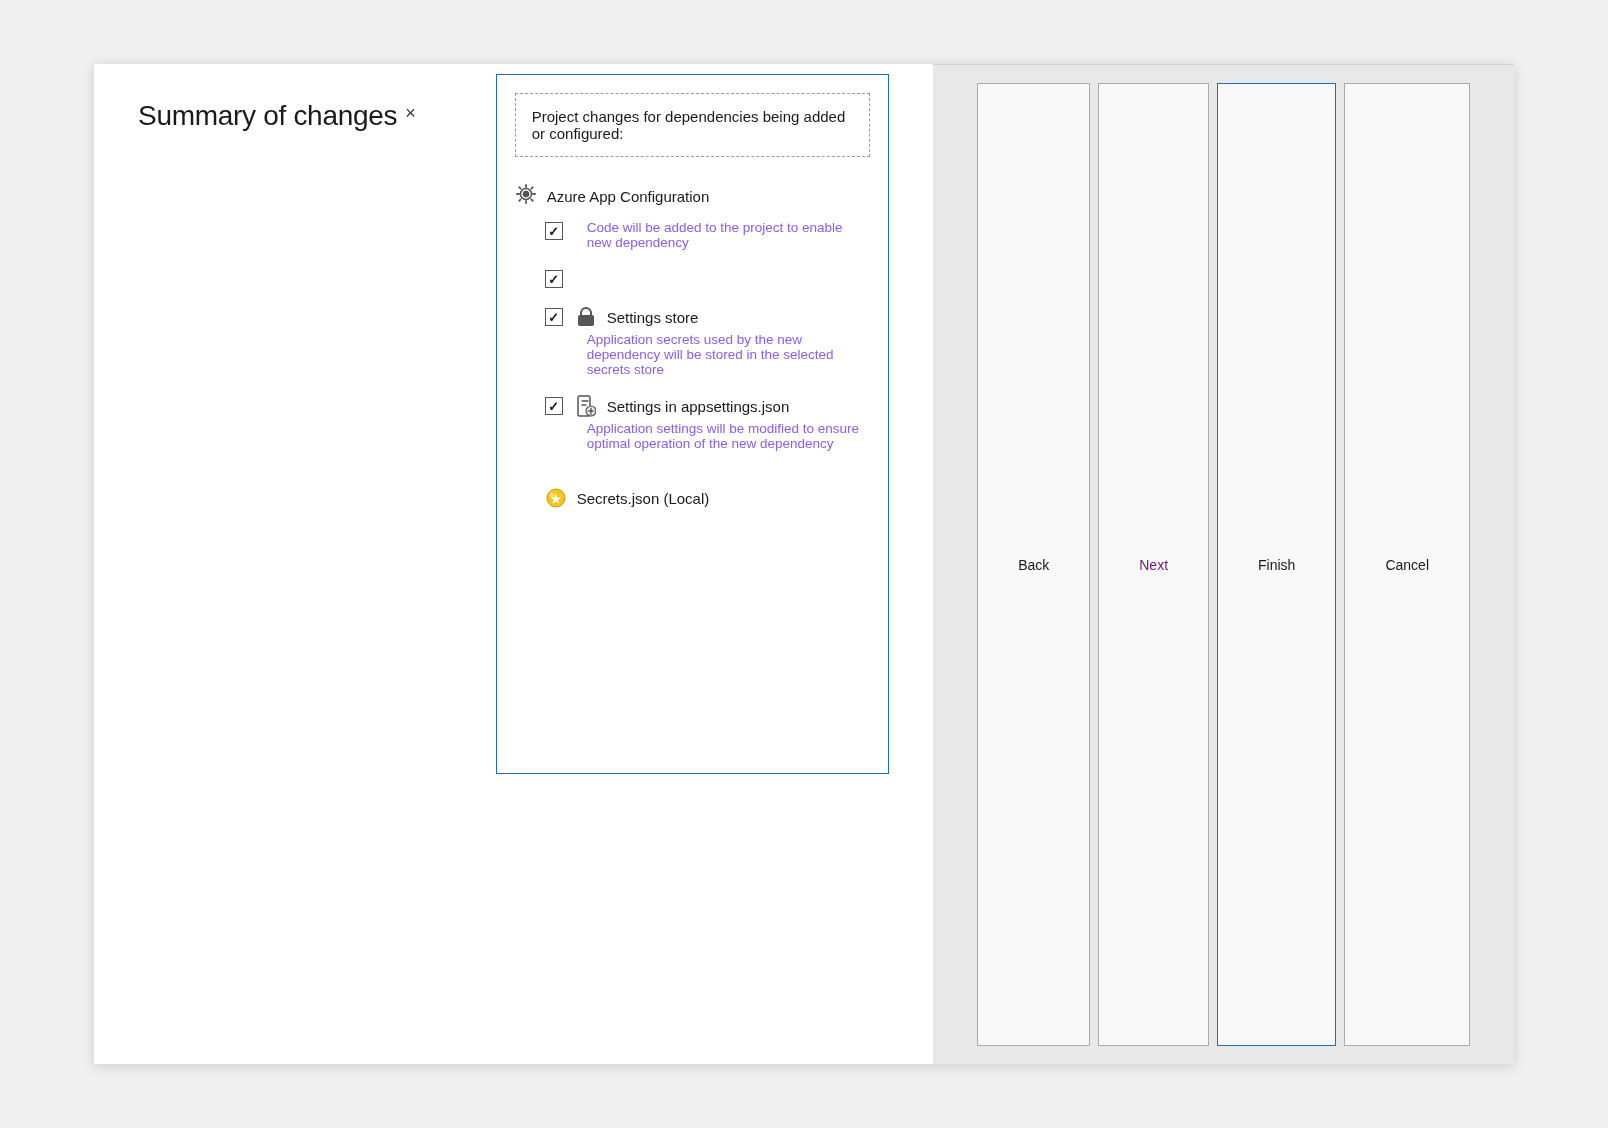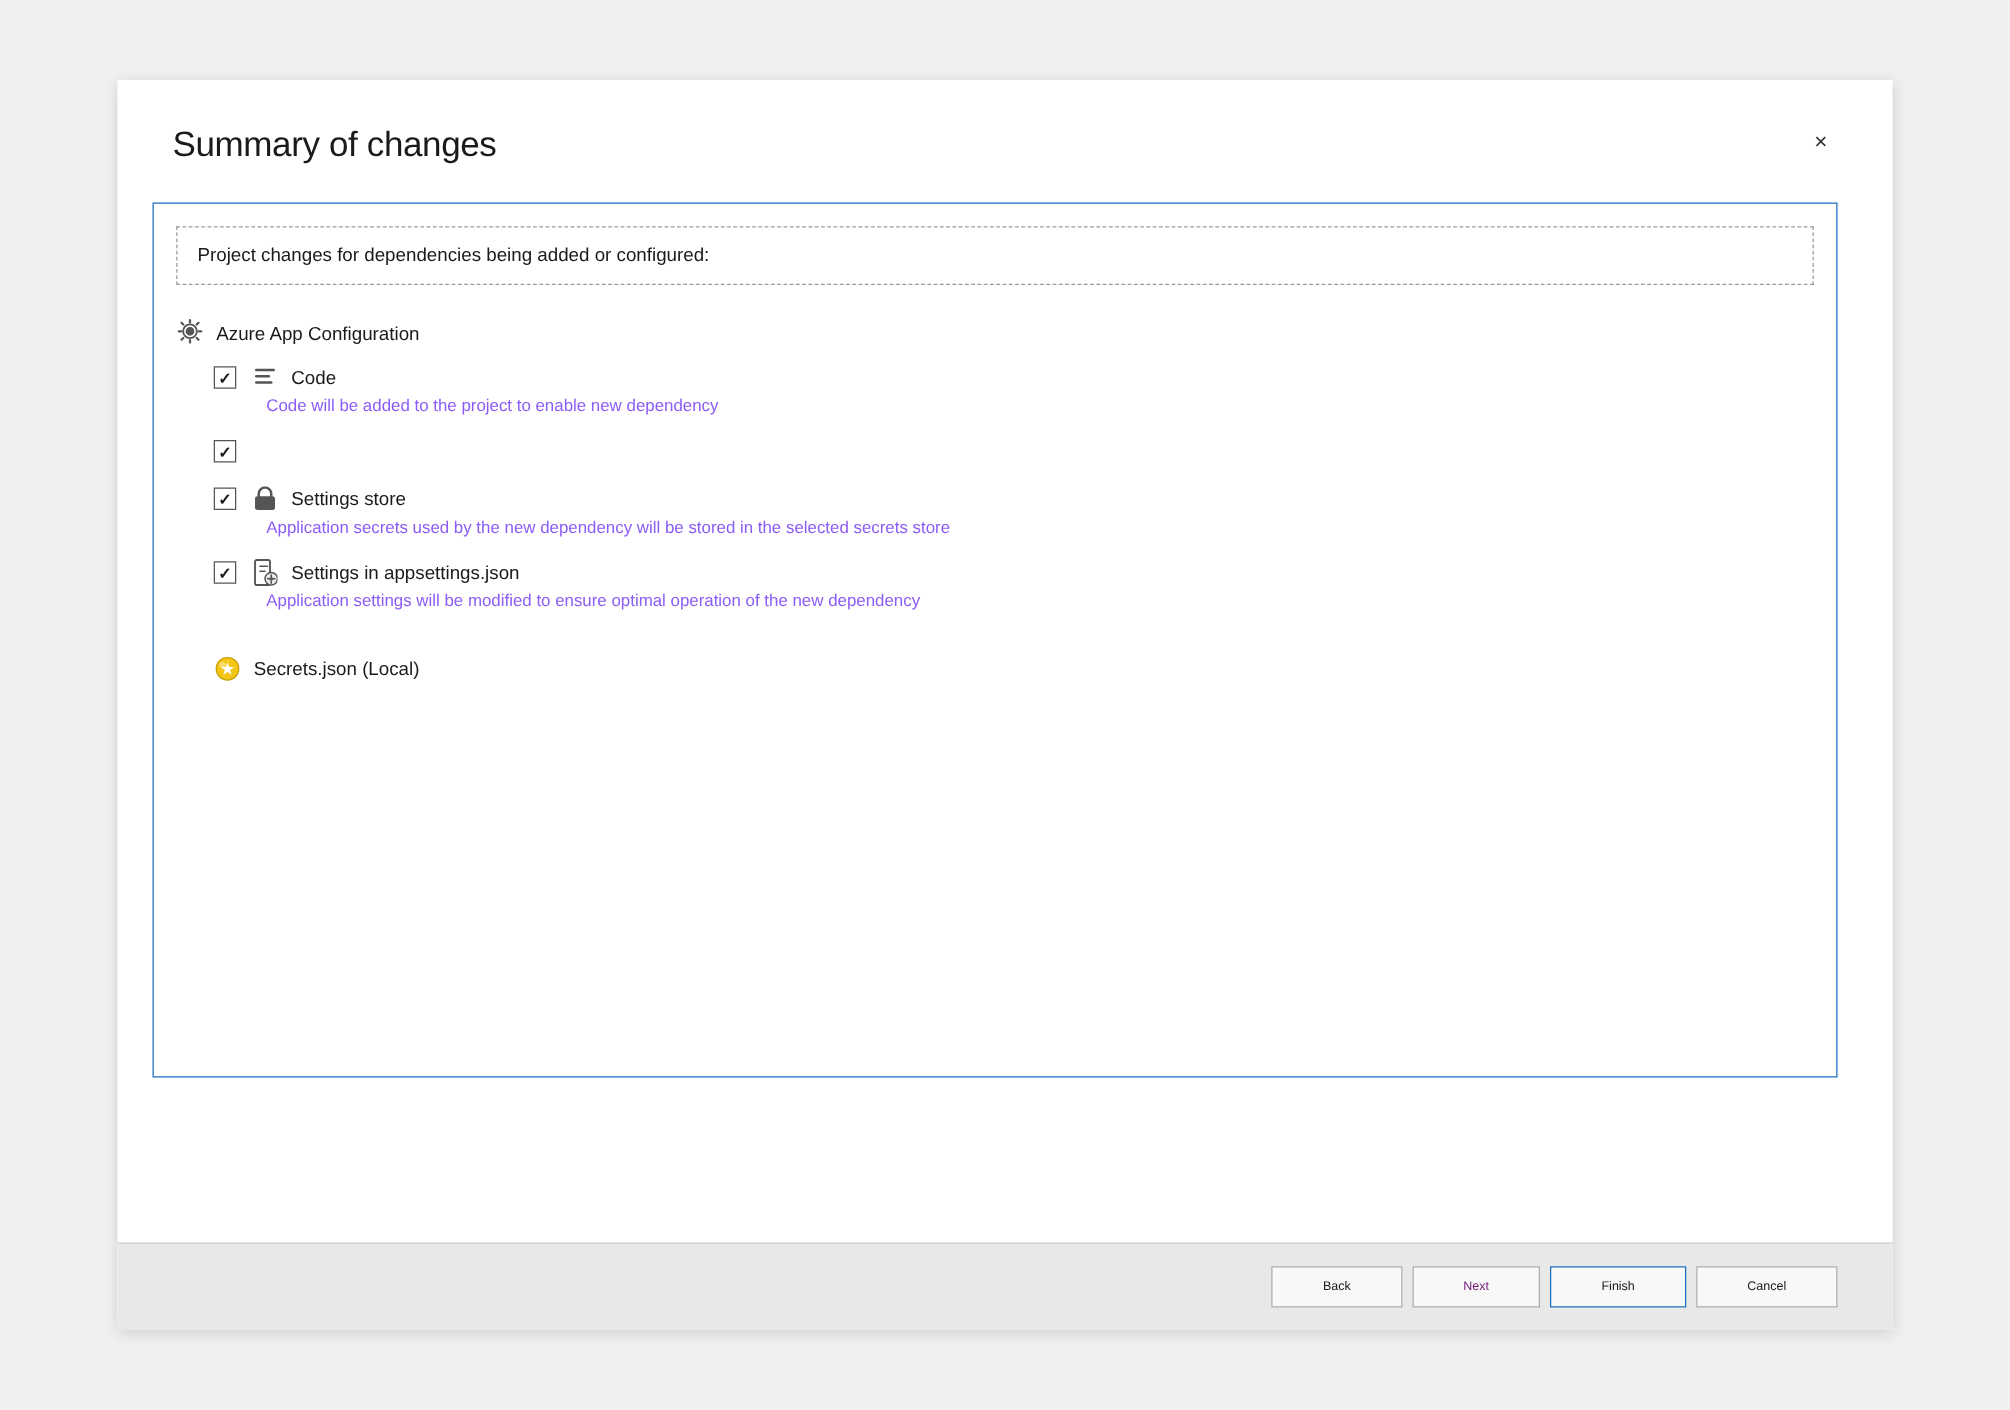--- a/index.html
+++ b/index.html
@@ -18,21 +18,21 @@
       width: 1608px;
       min-height: 1128px;
     }
 
     .dialog {
       background: #ffffff;
       width: 1420px;
       min-height: 1000px;
       position: relative;
       display: flex;
-      flex-direction: column;
+      flex-direction: row;
       box-shadow: 0 2px 12px rgba(0,0,0,0.15);
     }
 
     .dialog-header {
       padding: 36px 44px 20px 44px;
       display: flex;
       justify-content: space-between;
       align-items: flex-start;
     }
 
@@ -183,21 +183,21 @@
       padding: 18px 44px;
       display: flex;
       justify-content: flex-end;
       gap: 8px;
       border-top: 1px solid #d0d0d0;
     }
 
     .footer-btn {
       min-width: 90px;
       padding: 10px 40px;
-      font-size: 10px;
+      font-size: 14px;
       cursor: pointer;
       border: 1px solid #ababab;
       background: #f8f8f8;
       color: #1a1a1a;
       font-family: 'Segoe UI', Arial, sans-serif;
     }
 
     .footer-btn:disabled {
       color: #701a75;
       cursor: default;
@@ -237,30 +237,20 @@
           <span>Azure App Configuration</span>
         </div>
 
         <div class="checklist">
 
           <div class="check-item">
             <div class="checkbox-container">
               <div class="checkbox checked"></div>
             </div>
             <div class="check-item-content">
-              <div class="check-item-label">
-                <span class="item-icon">
-                  <svg width="20" height="20" viewBox="0 0 20 20" fill="none">
-                    <rect x="2" y="3" width="16" height="2" fill="#555" rx="1"></rect>
-                    <rect x="2" y="8" width="12" height="2" fill="#555" rx="1"></rect>
-                    <rect x="2" y="13" width="14" height="2" fill="#555" rx="1"></rect>
-                  </svg>
-                </span>
-                <span>Code</span>
-              </div>
               <div class="check-item-desc">Code will be added to the project to enable new dependency</div>
             </div>
           </div>
 
           <div class="check-item">
             <div class="checkbox-container">
               <div class="checkbox checked"></div>
             </div>
             <div class="check-item-content">
             </div>

